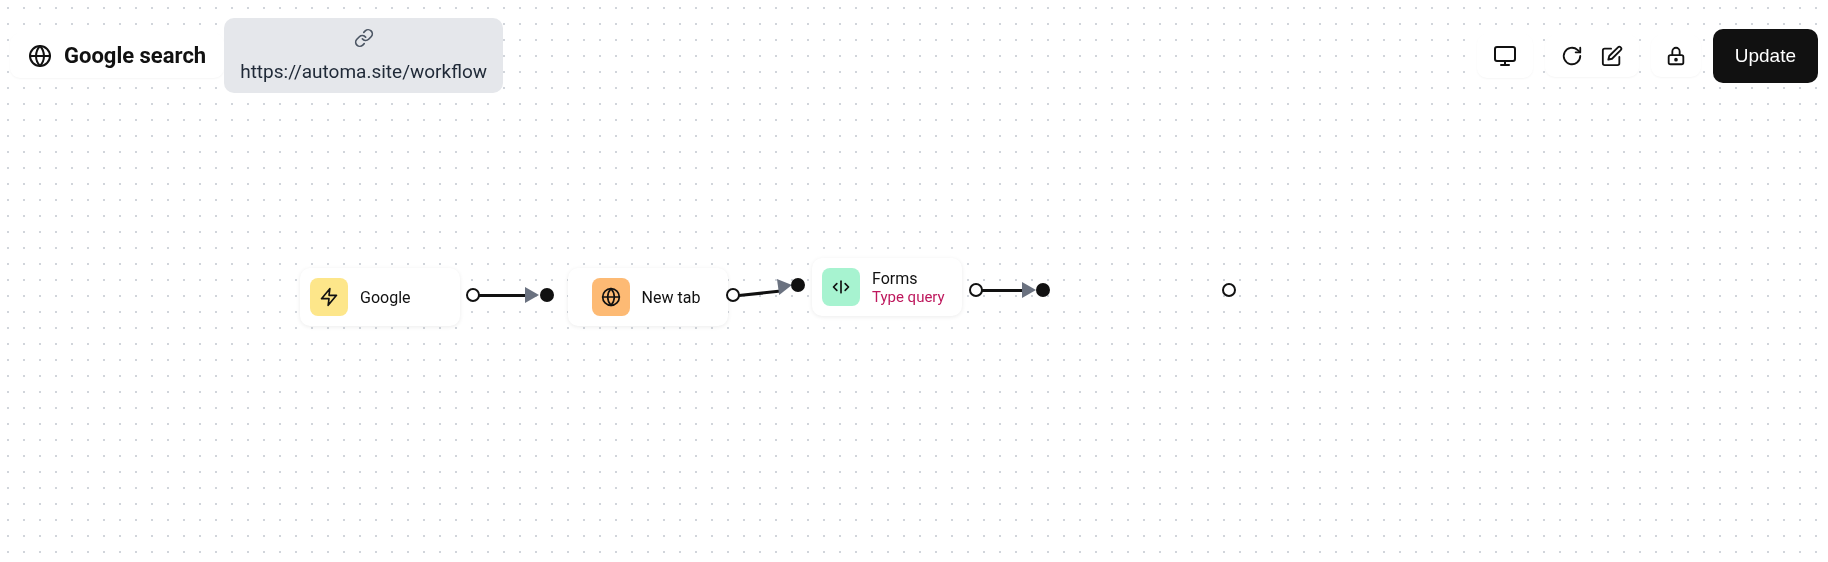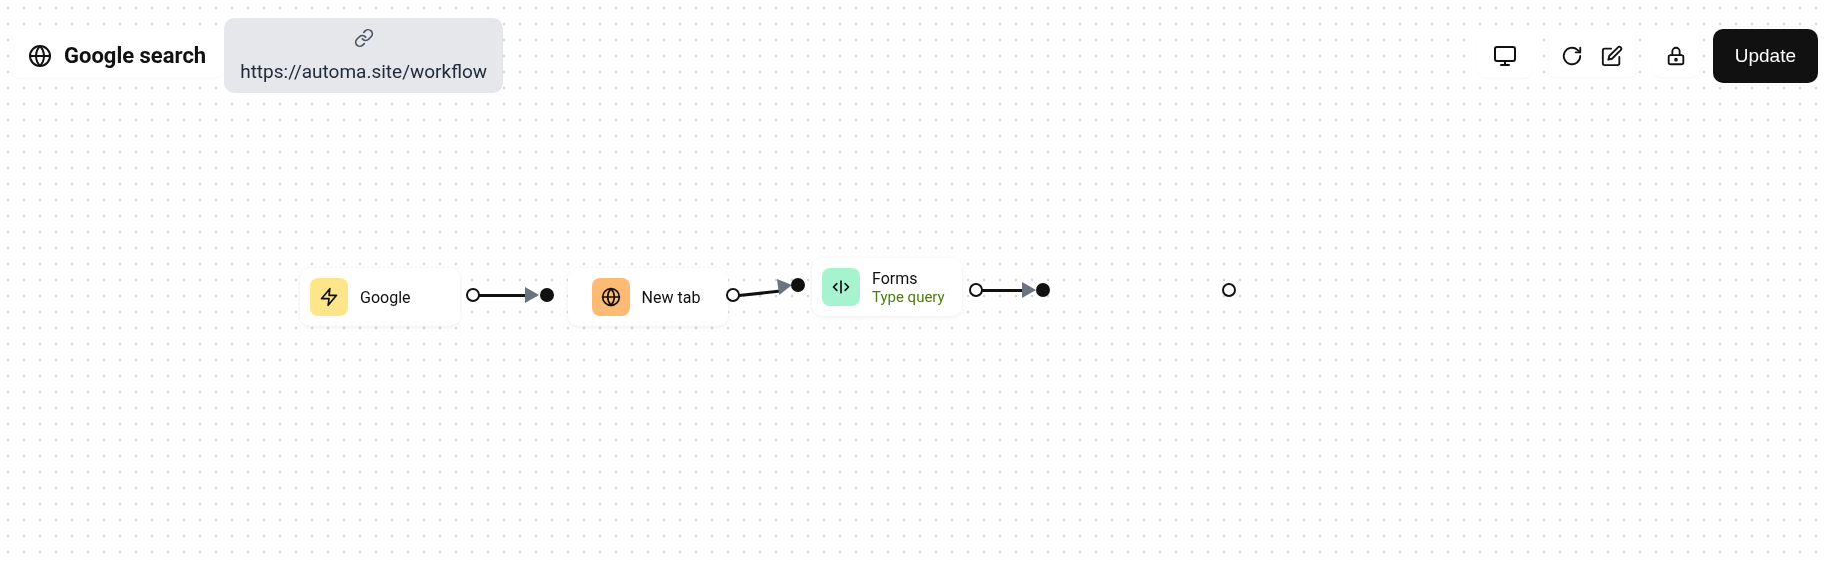--- a/index.html
+++ b/index.html
@@ -114,21 +114,21 @@
     width: 38px;
     height: 38px;
     border-radius: 8px;
     display: flex;
     align-items: center;
     justify-content: center;
     flex-shrink: 0;
   }
   .node-text { display: flex; flex-direction: column; }
   .node-title { font-size: 16px; font-weight: 400; color: #111; }
-  .node-sub   { font-size: 15px; color: #4d7c0f; }
+  .node-sub   { font-size: 15px; color: #be185d; }
 
   .port {
     position: absolute;
     width: 14px;
     height: 14px;
     border-radius: 50%;
     background: #fff;
     border: 2.5px solid #111;
     z-index: 3;
   }

